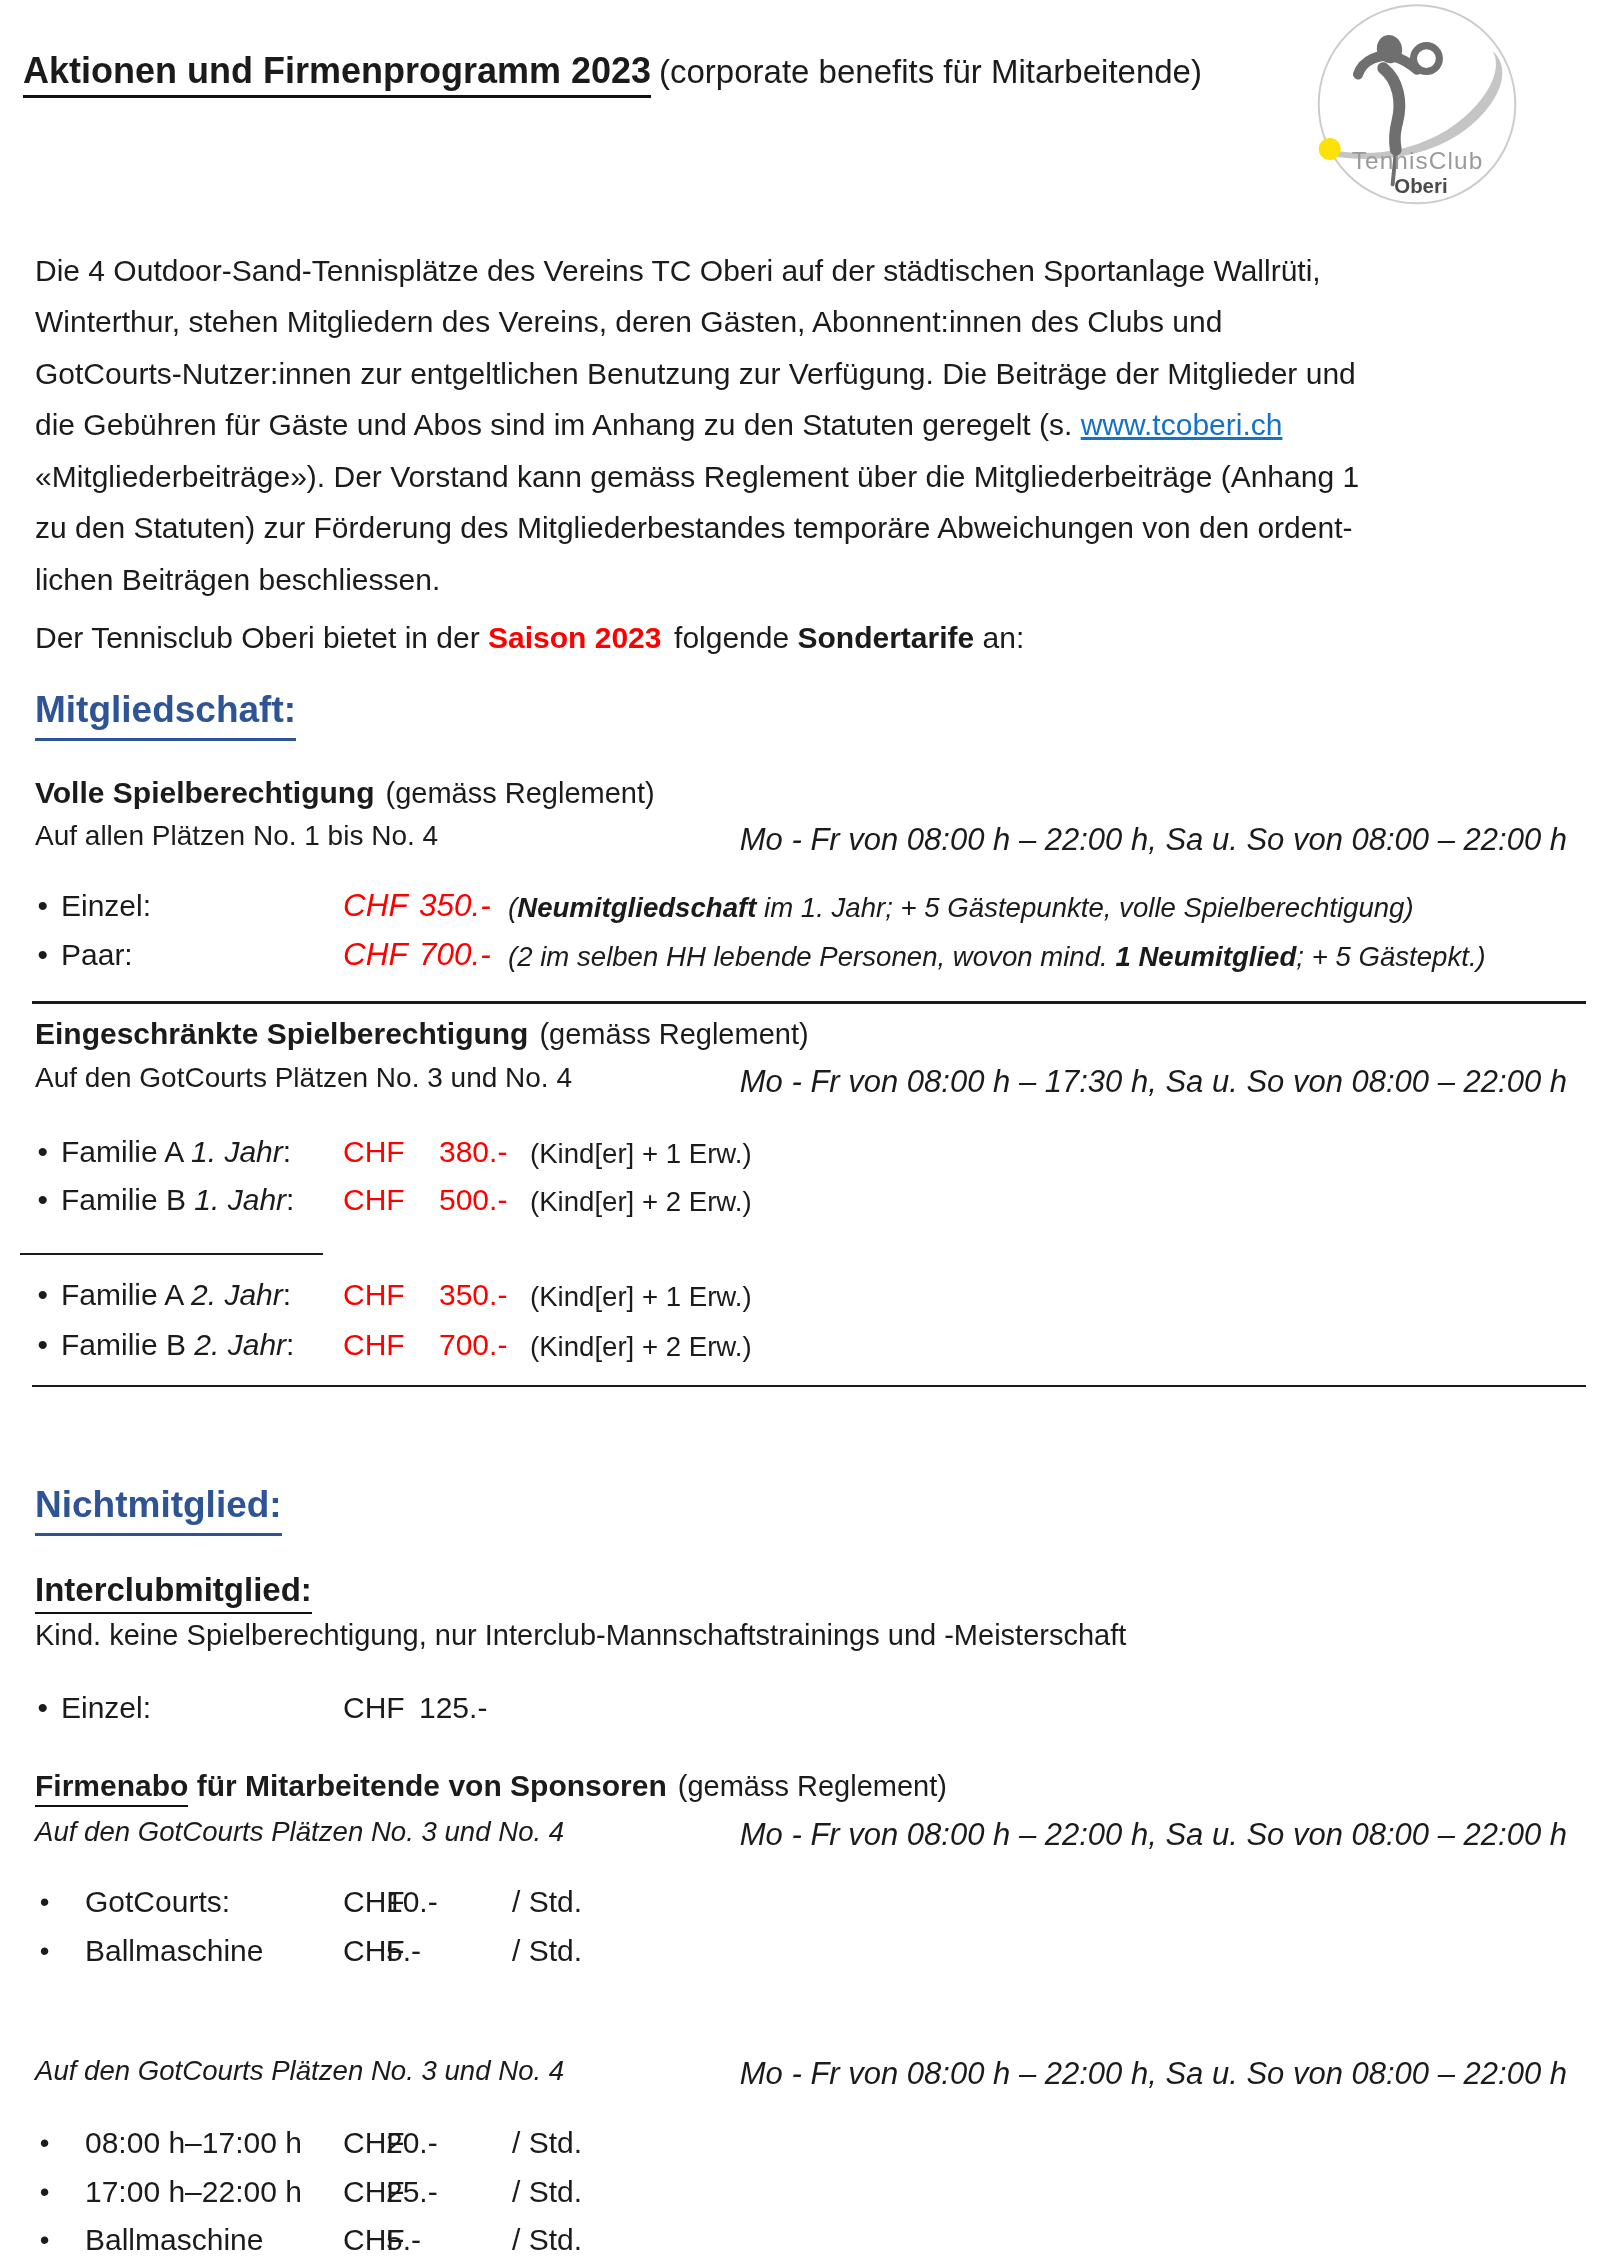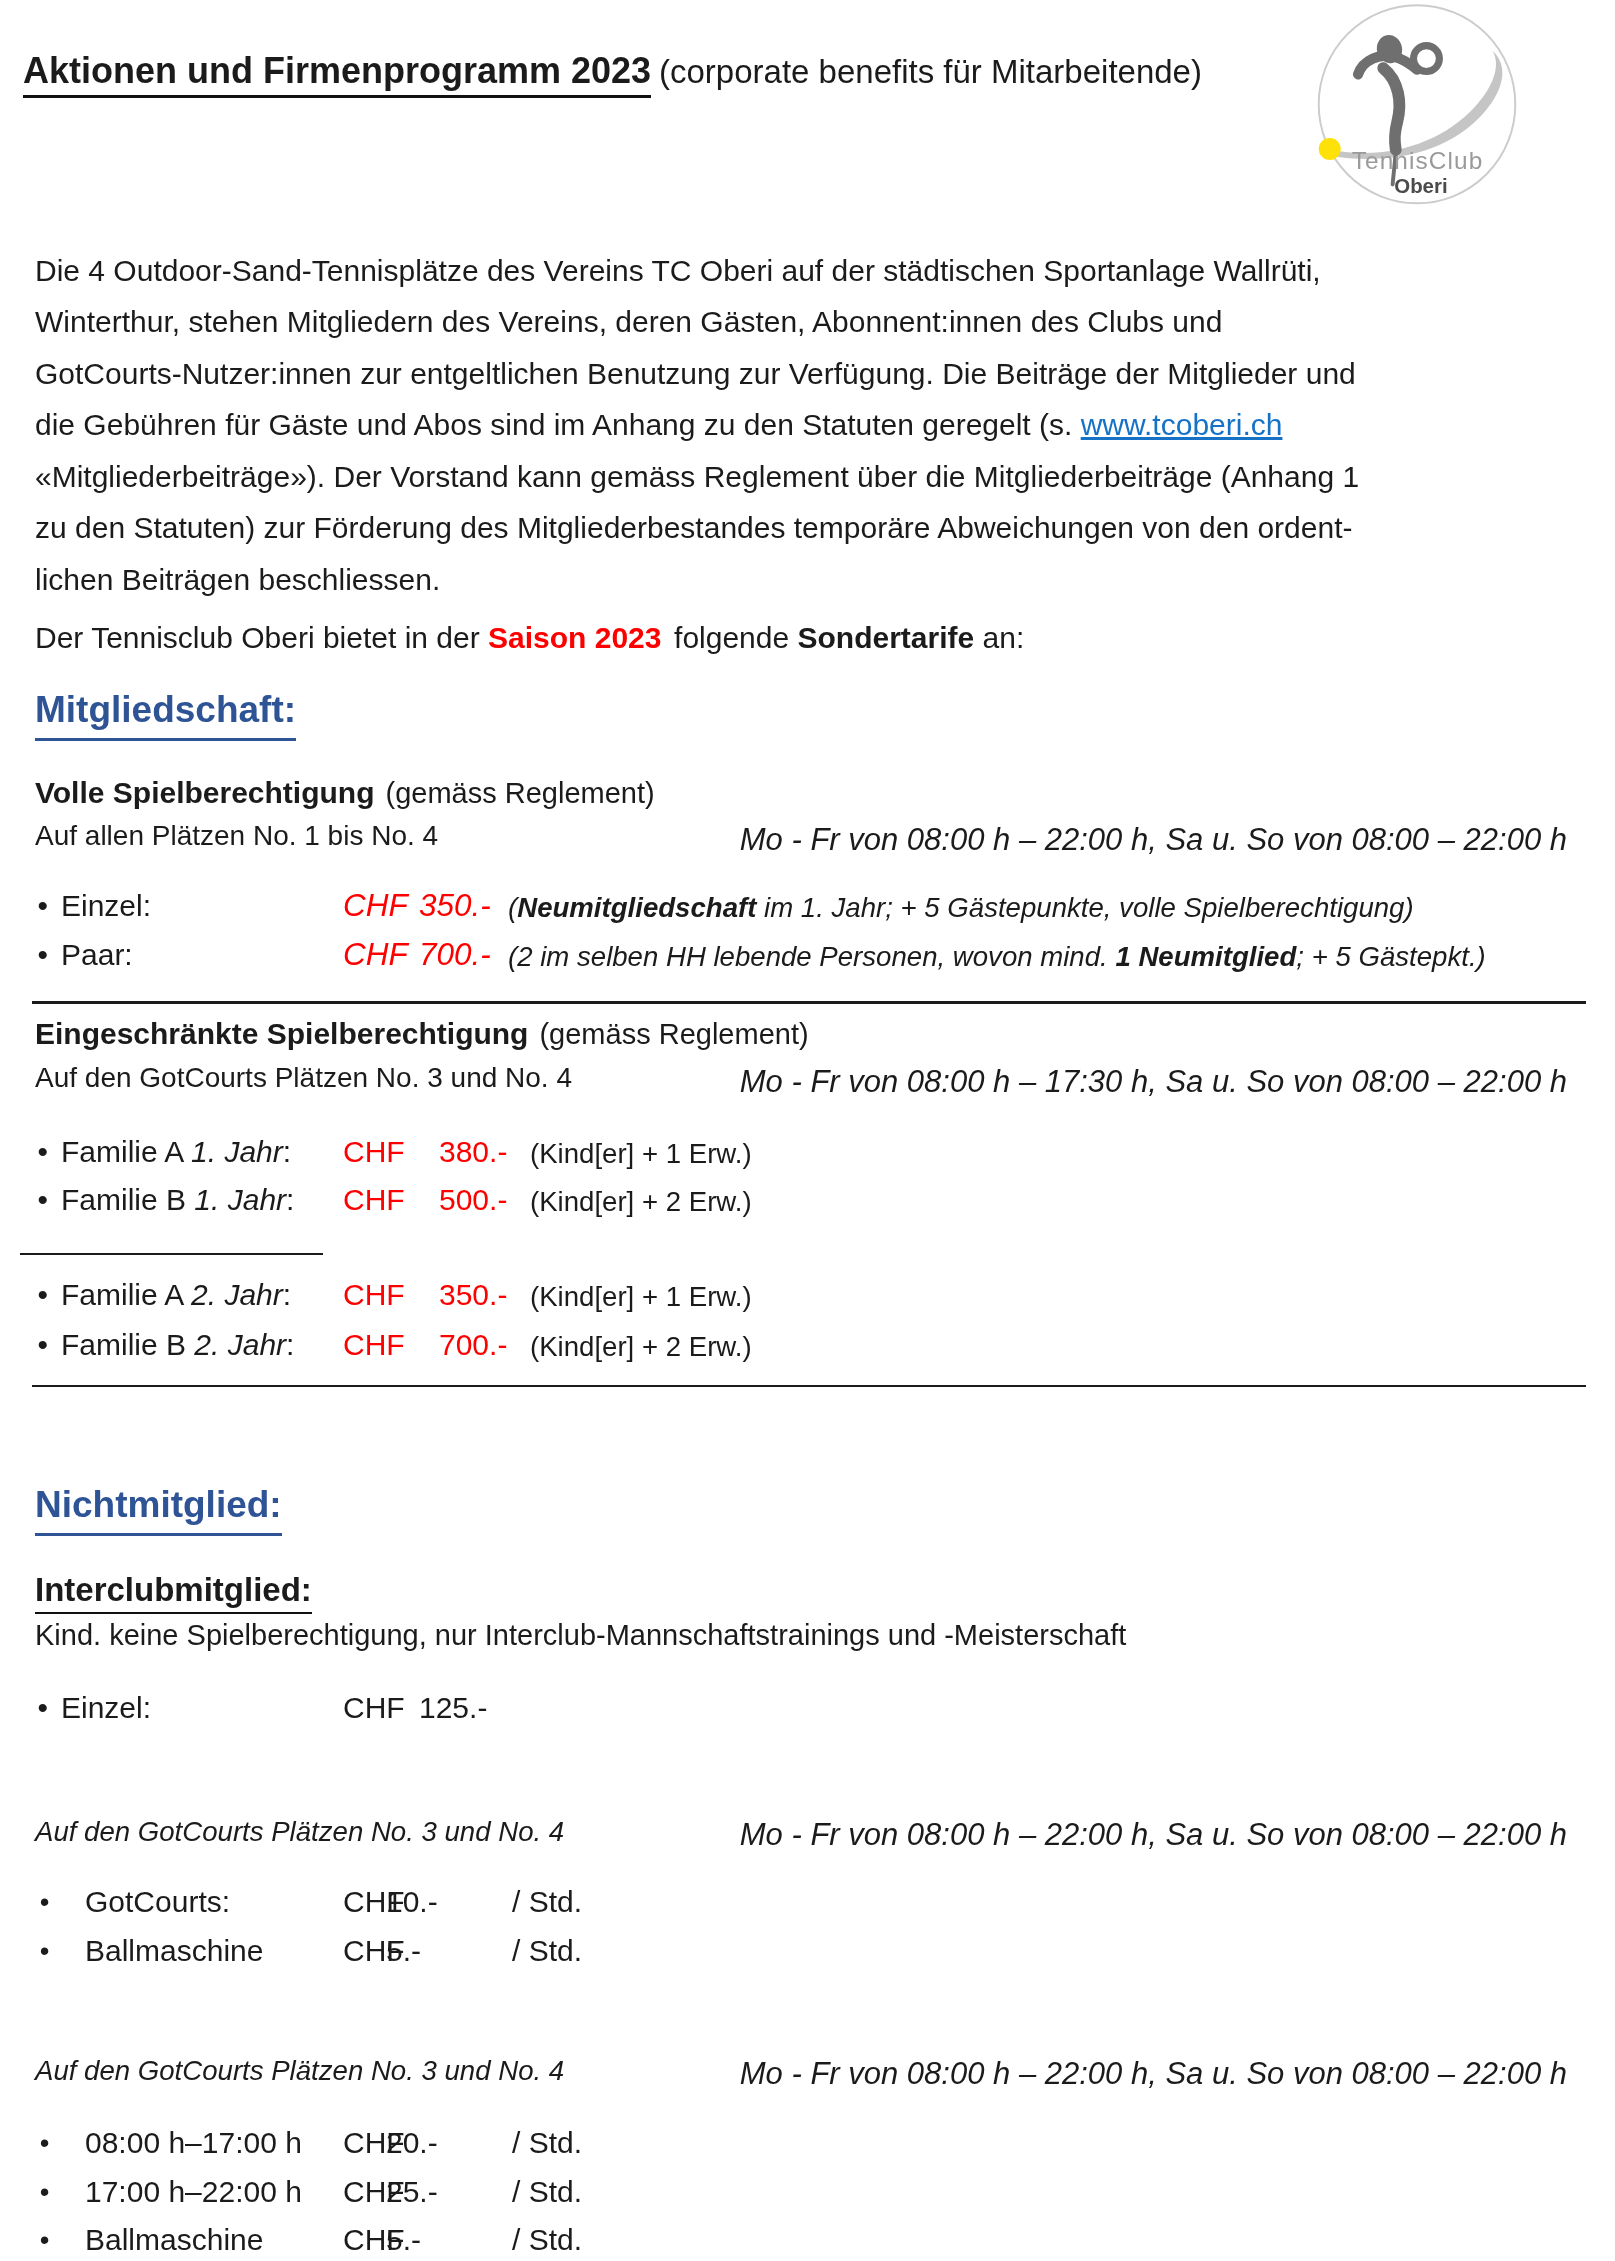--- a/index.html
+++ b/index.html
@@ -166,20 +166,23 @@
   </div>
   <div class="abs plain" style="top:1619px">Kind. keine Spielberechtigung, nur Interclub-Mannschaftstrainings und -Meisterschaft</div>
 
   <div class="abs brow" style="top:1691px">
     <span class="dot">•</span>
     <span class="lab">Einzel:</span>
     <span class="chf">CHF</span>
     <span class="val">125.-</span>
   </div>
 
+  <div class="abs subhead" style="top:1769px">
+    <span class="u">Firmenabo</span><span> für Mitarbeitende von Sponsoren</span><span class="subnote">(gemäss Reglement)</span>
+  </div>
   <div class="abs courts-i" style="top:1816px">Auf den GotCourts Plätzen No. 3 und No. 4</div>
   <div class="abs sched" style="top:1817px">Mo - Fr von 08:00 h – 22:00 h, Sa u. So von 08:00 – 22:00 h</div>
 
   <div class="abs brow" style="top:1885px">
     <span class="dot2">•</span>
     <span class="lab2">GotCourts:</span>
     <span class="chf">CHF</span>
     <span class="valr">10.-</span>
     <span class="unit">/ Std.</span>
   </div>

